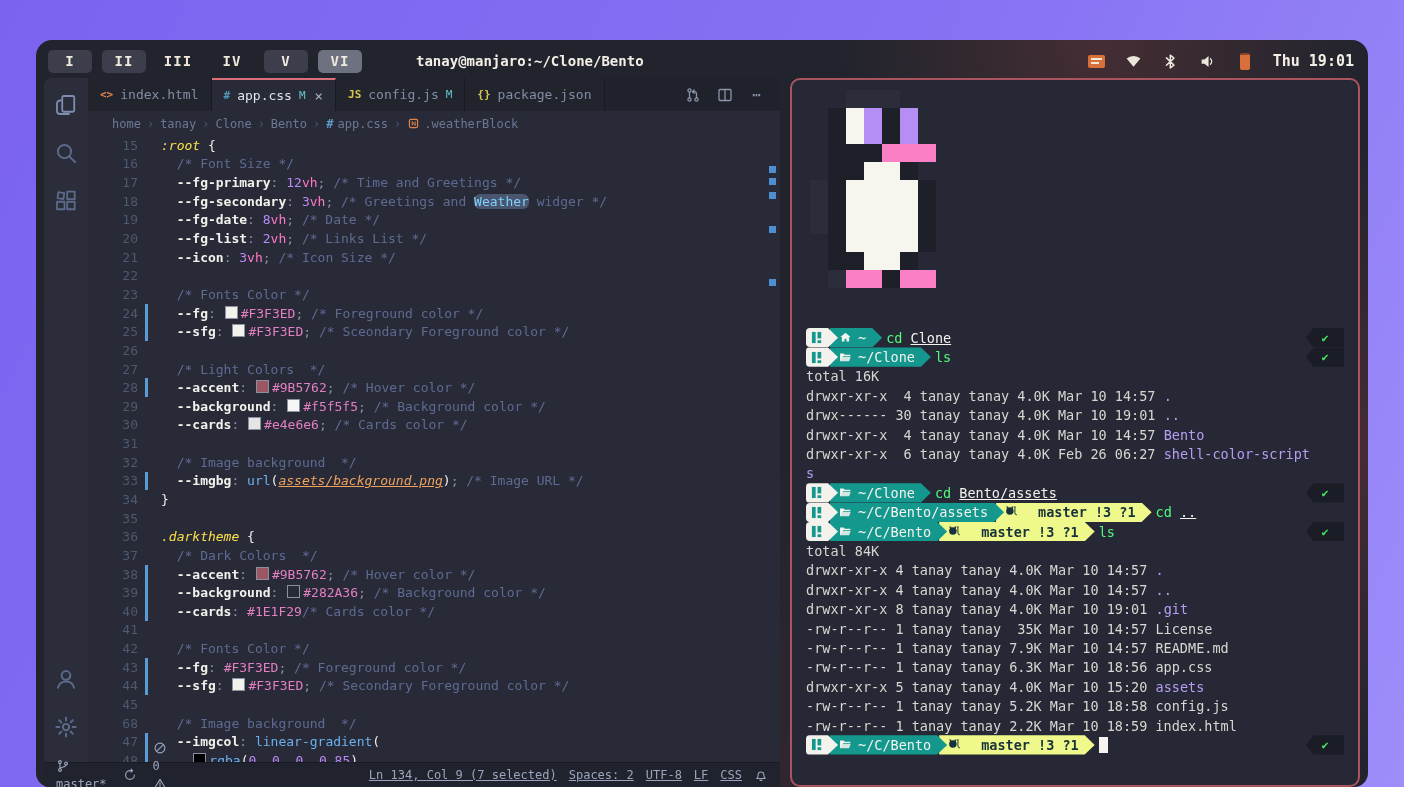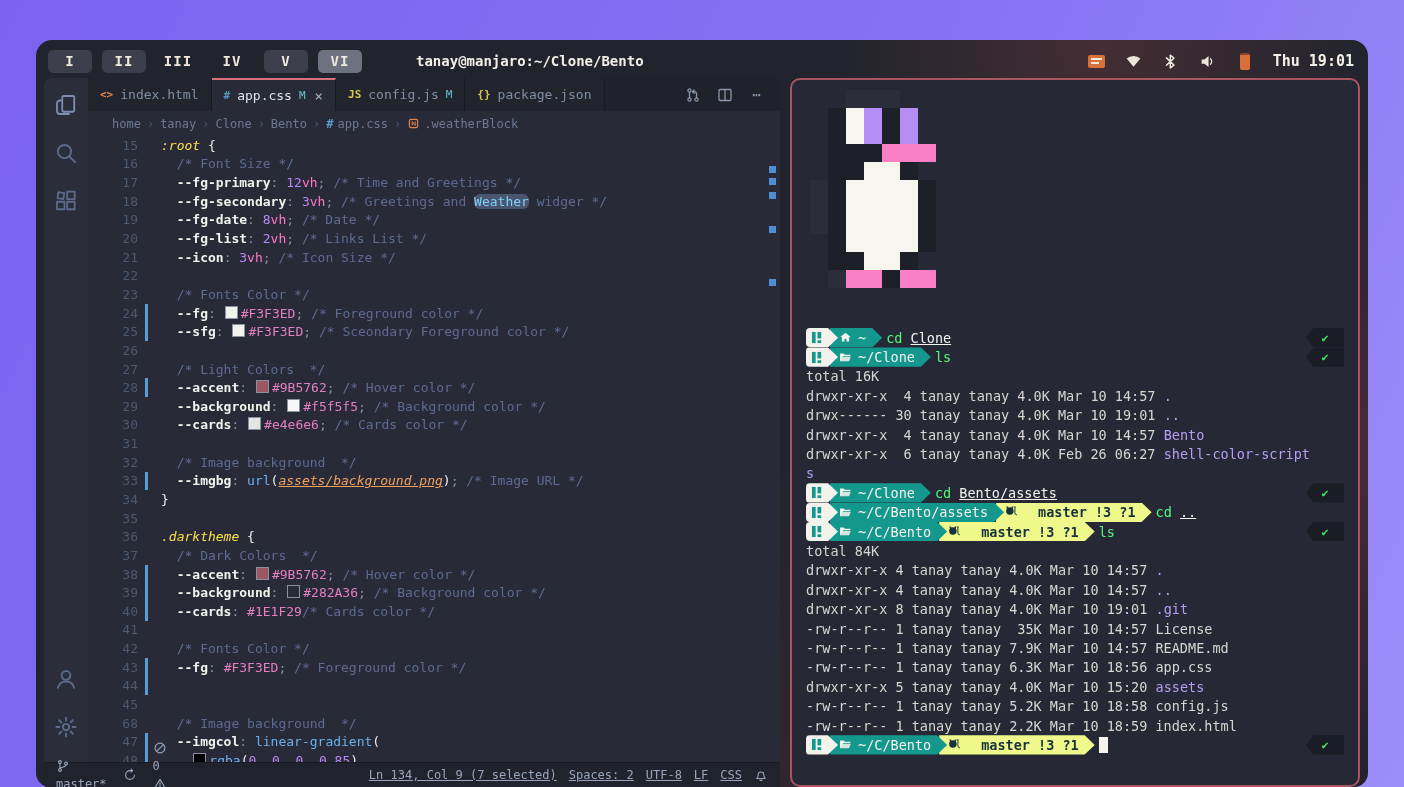--- a/index.html
+++ b/index.html
@@ -400,20 +400,21 @@
                   <span class="ct"><span class="tk-cmt">  /* Fonts Color */</span></span>
                 </div>
                 <div class="cl">
                   <span class="ln">43</span>
                   <span class="chb on"></span>
                   <span class="ct"><span class="tk-prop">  --fg</span><span class="tk-pun">: </span><span class="tk-hex">#F3F3ED</span><span class="tk-pun">; </span><span class="tk-cmt">/* Foreground color */</span></span>
                 </div>
                 <div class="cl">
                   <span class="ln">44</span>
                   <span class="chb on"></span>
+                  <span class="ct"><span class="tk-prop">  --sfg</span><span class="tk-pun">: </span><span class="sw" style="background:#F3F3ED"></span><span class="tk-hex">#F3F3ED</span><span class="tk-pun">; </span><span class="tk-cmt">/* Secondary Foreground color */</span></span>
                 </div>
                 <div class="cl">
                   <span class="ln">45</span>
                   <span class="chb"></span>
                   <span class="ct"></span>
                 </div>
                 <div class="cl">
                   <span class="ln">68</span>
                   <span class="chb"></span>
                   <span class="ct"><span class="tk-cmt">  /* Image background  */</span></span>

